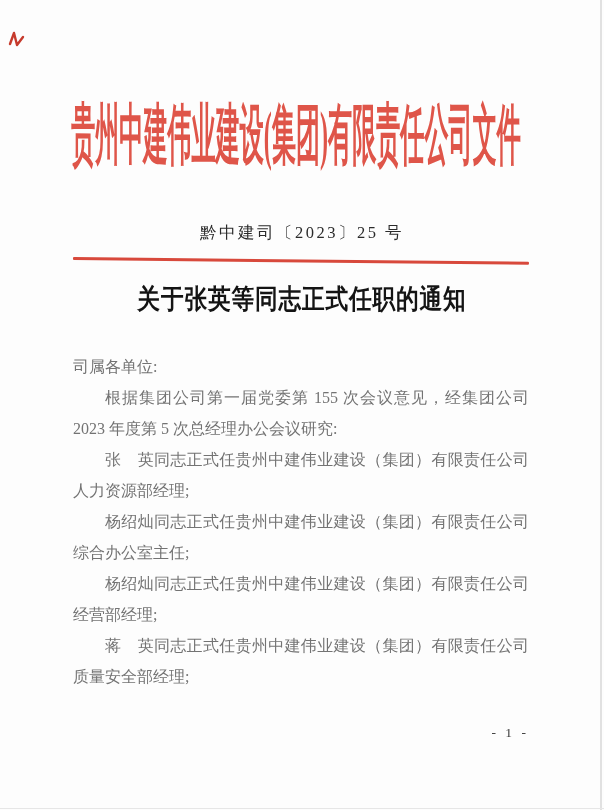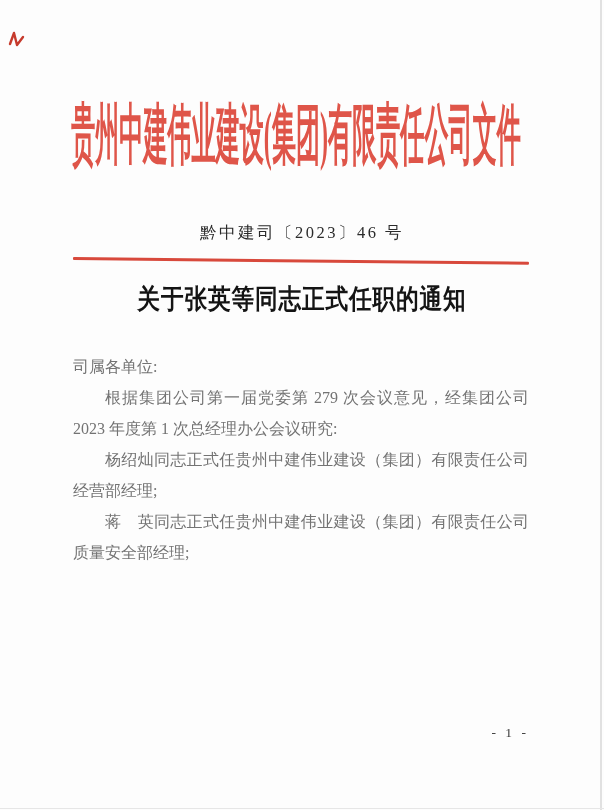--- a/index.html
+++ b/index.html
@@ -147,30 +147,32 @@
   <div class="scan-edge-bottom"></div>
 
   <svg class="corner-mark" viewBox="0 0 17 19" xmlns="http://www.w3.org/2000/svg">
     <polyline points="2,13 6,2 9,14 15,6" fill="none" stroke="#c63a2c" stroke-width="2.4" stroke-linecap="round" stroke-linejoin="round"></polyline>
   </svg>
 
   <div class="banner">
     <div class="org-title">贵州中建伟业建设(集团)有限责任公司文件</div>
   </div>
 
-  <div class="doc-number">黔中建司〔2023〕46 号</div>
+  <div class="doc-number">黔中建司〔2023〕25 号</div>
 
   <div class="divider"></div>
 
   <div class="doc-title-wrap">
     <div class="doc-title">关于张英等同志正式任职的通知</div>
   </div>
 
   <div class="body-text">
     <p>司属各单位:</p>
-    <p class="indent">根据集团公司第一届党委第 279 次会议意见，经集团公司2023 年度第 1 次总经理办公会议研究:</p>
+    <p class="indent">根据集团公司第一届党委第 155 次会议意见，经集团公司2023 年度第 5 次总经理办公会议研究:</p>
+    <p class="indent">张　英同志正式任贵州中建伟业建设（集团）有限责任公司人力资源部经理;</p>
+    <p class="indent">杨绍灿同志正式任贵州中建伟业建设（集团）有限责任公司综合办公室主任;</p>
     <p class="indent">杨绍灿同志正式任贵州中建伟业建设（集团）有限责任公司经营部经理;</p>
     <p class="indent">蒋　英同志正式任贵州中建伟业建设（集团）有限责任公司质量安全部经理;</p>
   </div>
 
   <div class="page-number">- 1 -</div>
 
 </div>
 
 </body></html>

